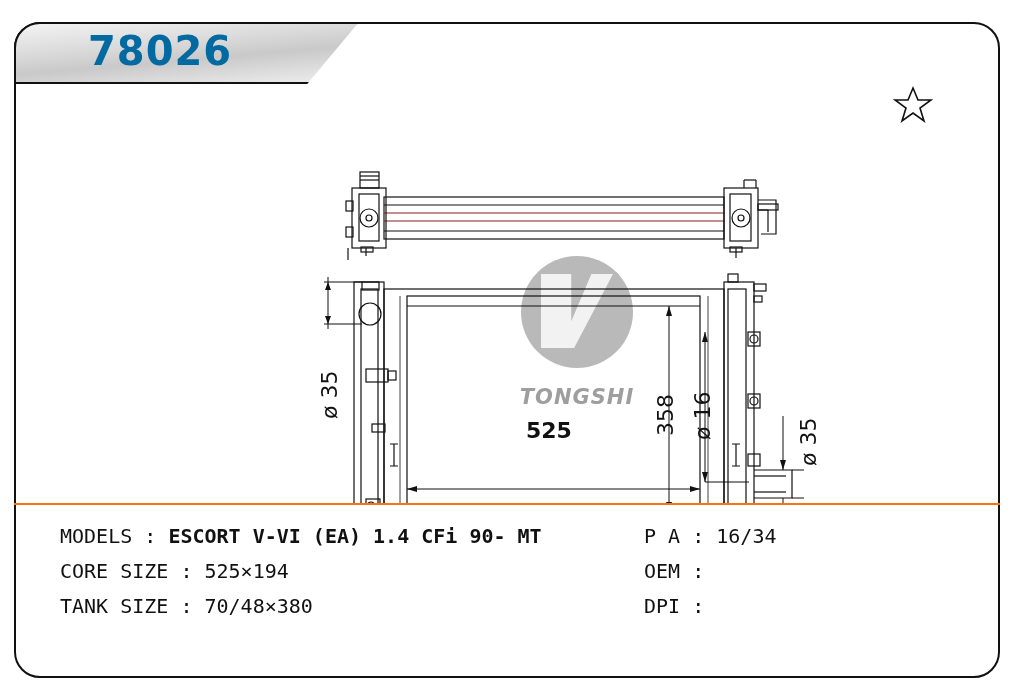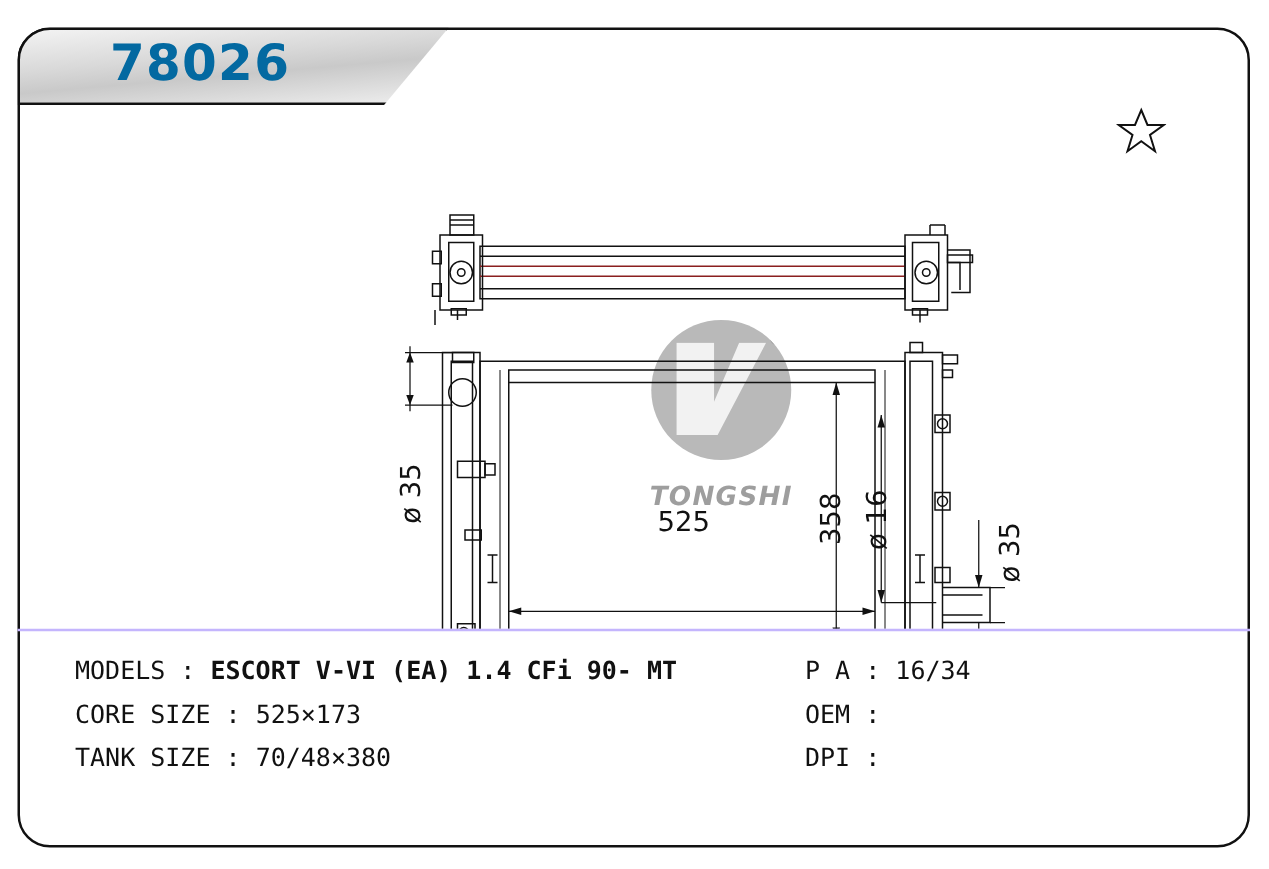--- a/index.html
+++ b/index.html
@@ -54,21 +54,21 @@
     letter-spacing: 1px;
   }
 
   
   .info-box {
     position: absolute;
     left: 14px;
     top: 503px;
     width: 986px;
     height: 175px;
-    border-top: 2px solid #c4b5fd;
+    border-top: 2px solid #f97316;
     box-sizing: border-box;
   }
   .info-left {
     position: absolute;
     left: 46px;
     top: 14px;
     font-size: 20px;
     color: #111;
     line-height: 35px;
     white-space: nowrap;
@@ -304,32 +304,32 @@
         <line x1="769" y1="414" x2="769" y2="430"></line>
         <line x1="778" y1="386" x2="790" y2="386"></line>
         <line x1="778" y1="414" x2="790" y2="414"></line>
       </g>
     </svg>
 
     <div class="lbl vert" style="left:303px; top:335px;">ø 35</div>
     <div class="lbl vert" style="left:639px; top:352px;">358</div>
     <div class="lbl vert" style="left:676px; top:356px;">ø 16</div>
     <div class="lbl vert" style="left:782px; top:382px;">ø 35</div>
-    <div class="lbl" style="left:512px; top:322px;">525</div>
+    <div class="lbl" style="left:512px; top:334px;font-weight:bold;">525</div>
   </div>
 
   <div class="info-box">
     <div class="info-left">
       <div class="info-line">
         <span>MODELS :</span>
         <span class="bold-model">ESCORT V-VI (EA) 1.4 CFi 90- MT</span>
       </div>
       <div class="info-line">
         <span>CORE SIZE :</span>
-        <span>525×173</span>
+        <span>525×194</span>
       </div>
       <div class="info-line">
         <span>TANK SIZE :</span>
         <span>70/48×380</span>
       </div>
     </div>
 
     <div class="info-right">
       <div class="info-line">
         <span>P A :</span>

